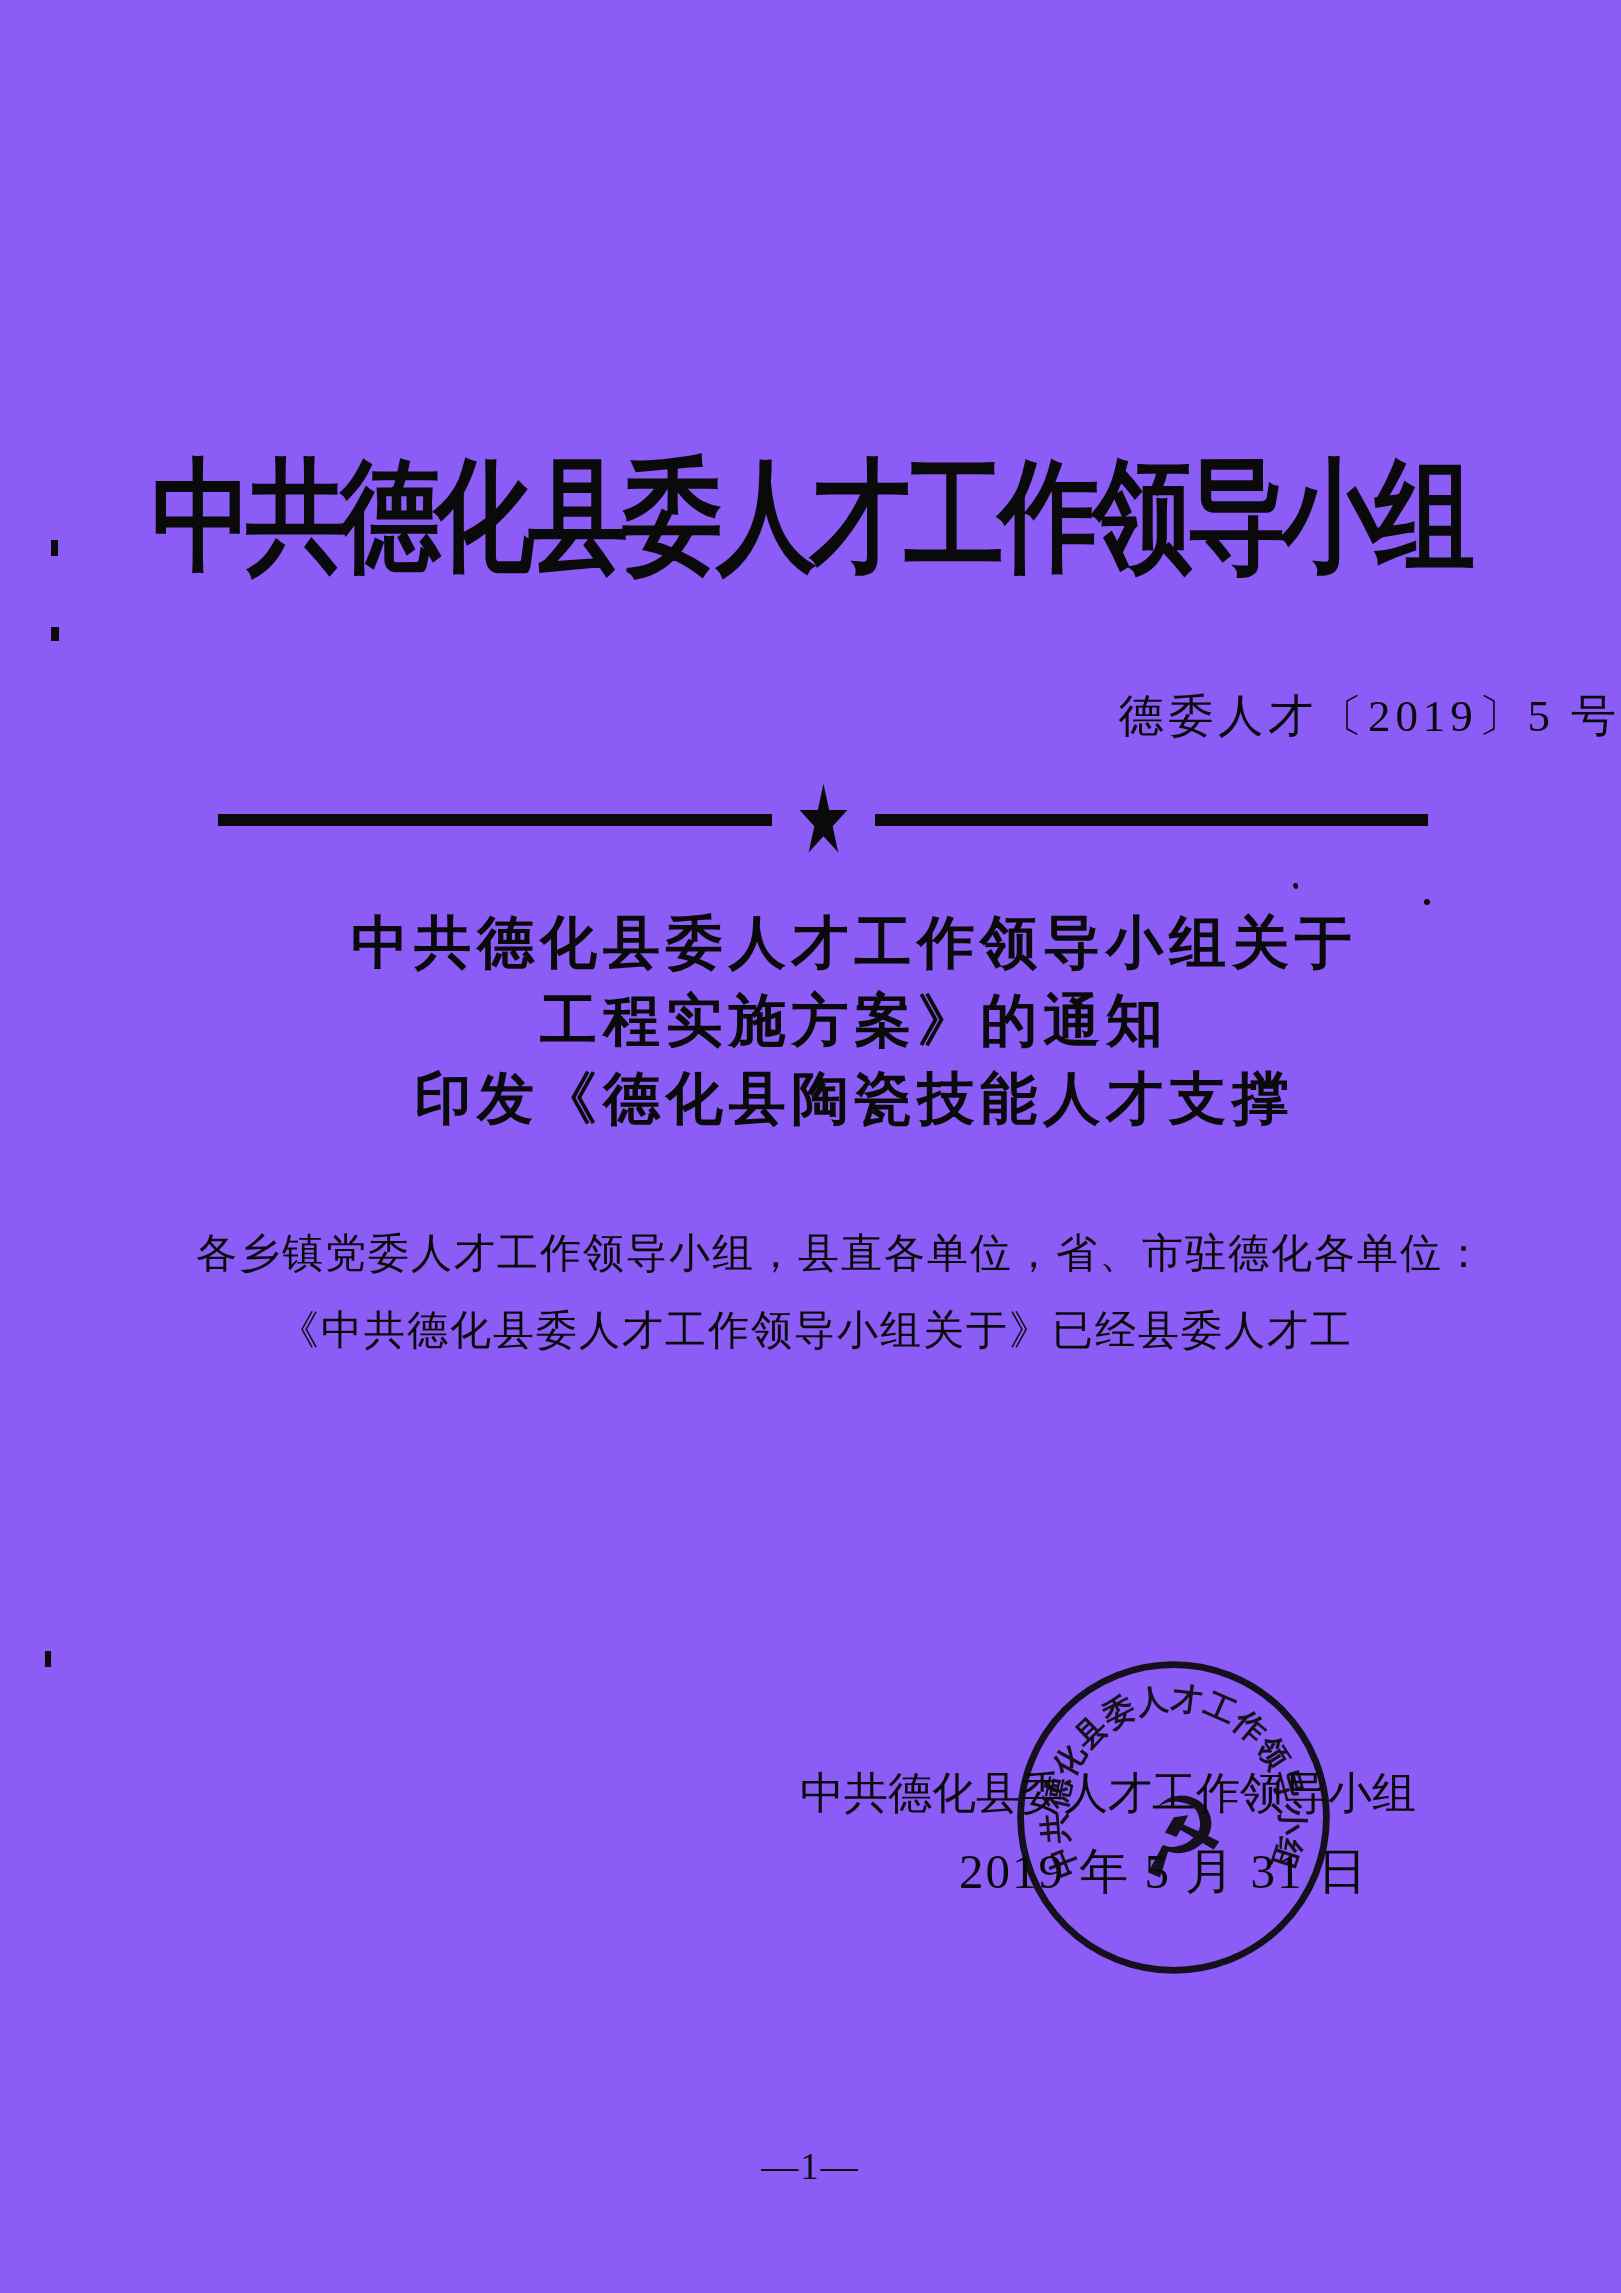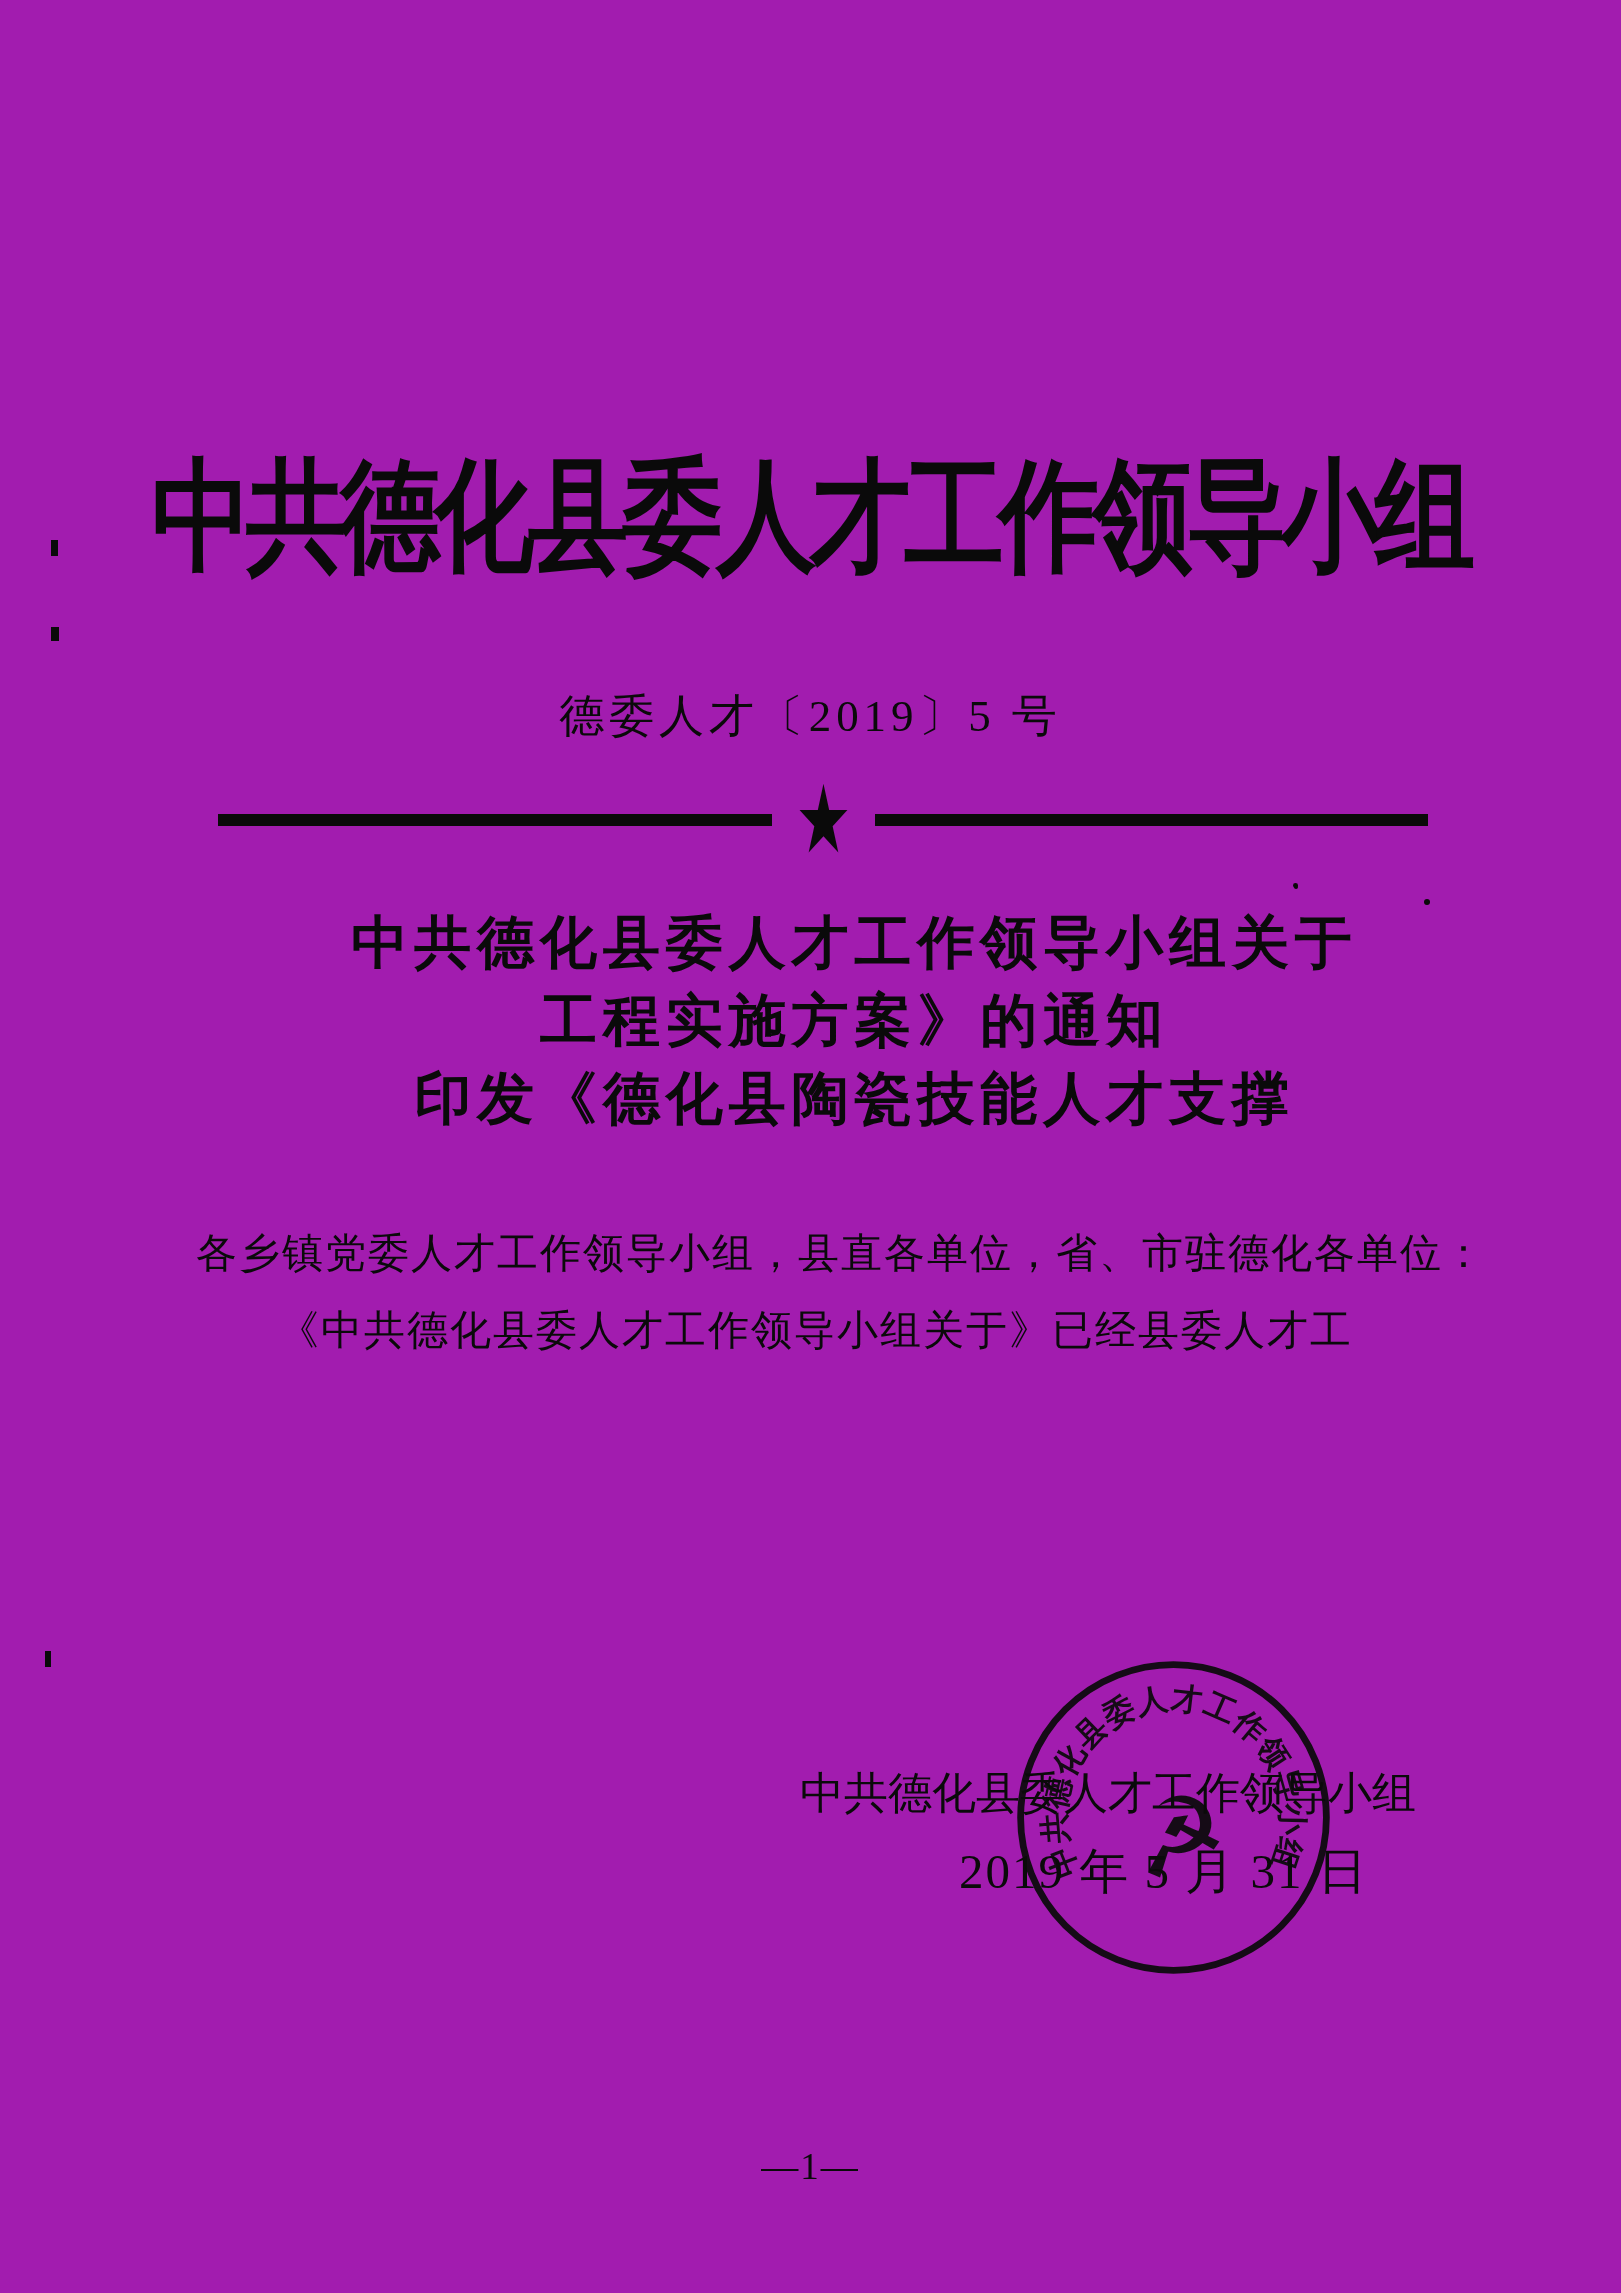--- a/index.html
+++ b/index.html
@@ -4,21 +4,21 @@
 <style>
   html, body {
     margin: 0;
     padding: 0;
     background: #ffffff;
   }
   .page {
     position: relative;
     width: 1621px;
     height: 2294px;
-    background: #a21caf;
+    background: #8b5cf6;
     color: #0a0a0a;
     font-family: "Liberation Serif", serif;
     overflow: hidden;
   }
 
   .header-title {
     position: absolute;
     top: 451px;
     left: 0;
     width: 100%;
@@ -30,21 +30,21 @@
     white-space: nowrap;
     transform: scaleY(1.22);
     transform-origin: 50% 0;
   }
 
   .doc-number {
     position: absolute;
     top: 686px;
     left: 0;
     width: 100%;
-    text-align: center;
+    text-align: right;
     font-size: 45px;
     letter-spacing: 4.9px;
     white-space: nowrap;
   }
 
   .divider {
     position: absolute;
     top: 777px;
     left: 218px;
     width: 1210px;

